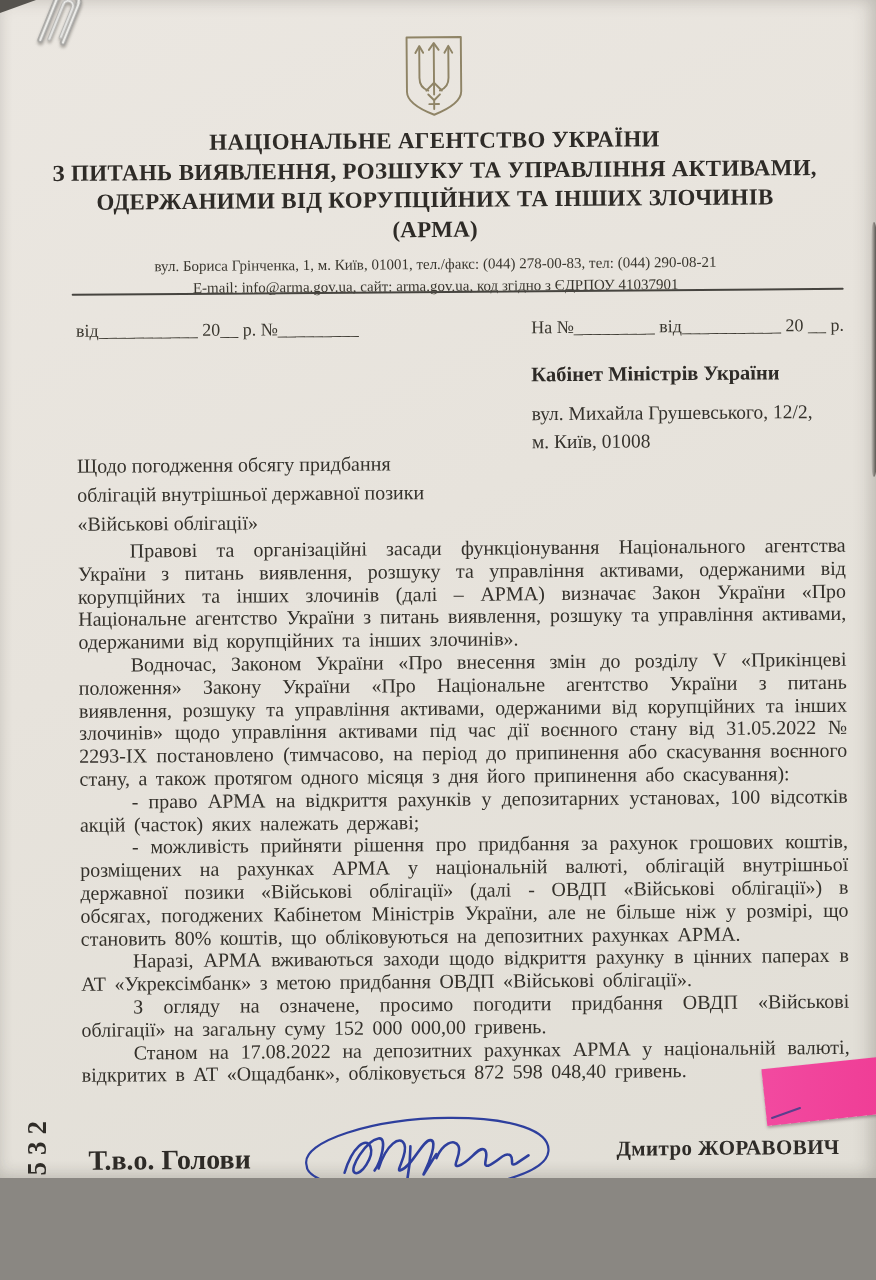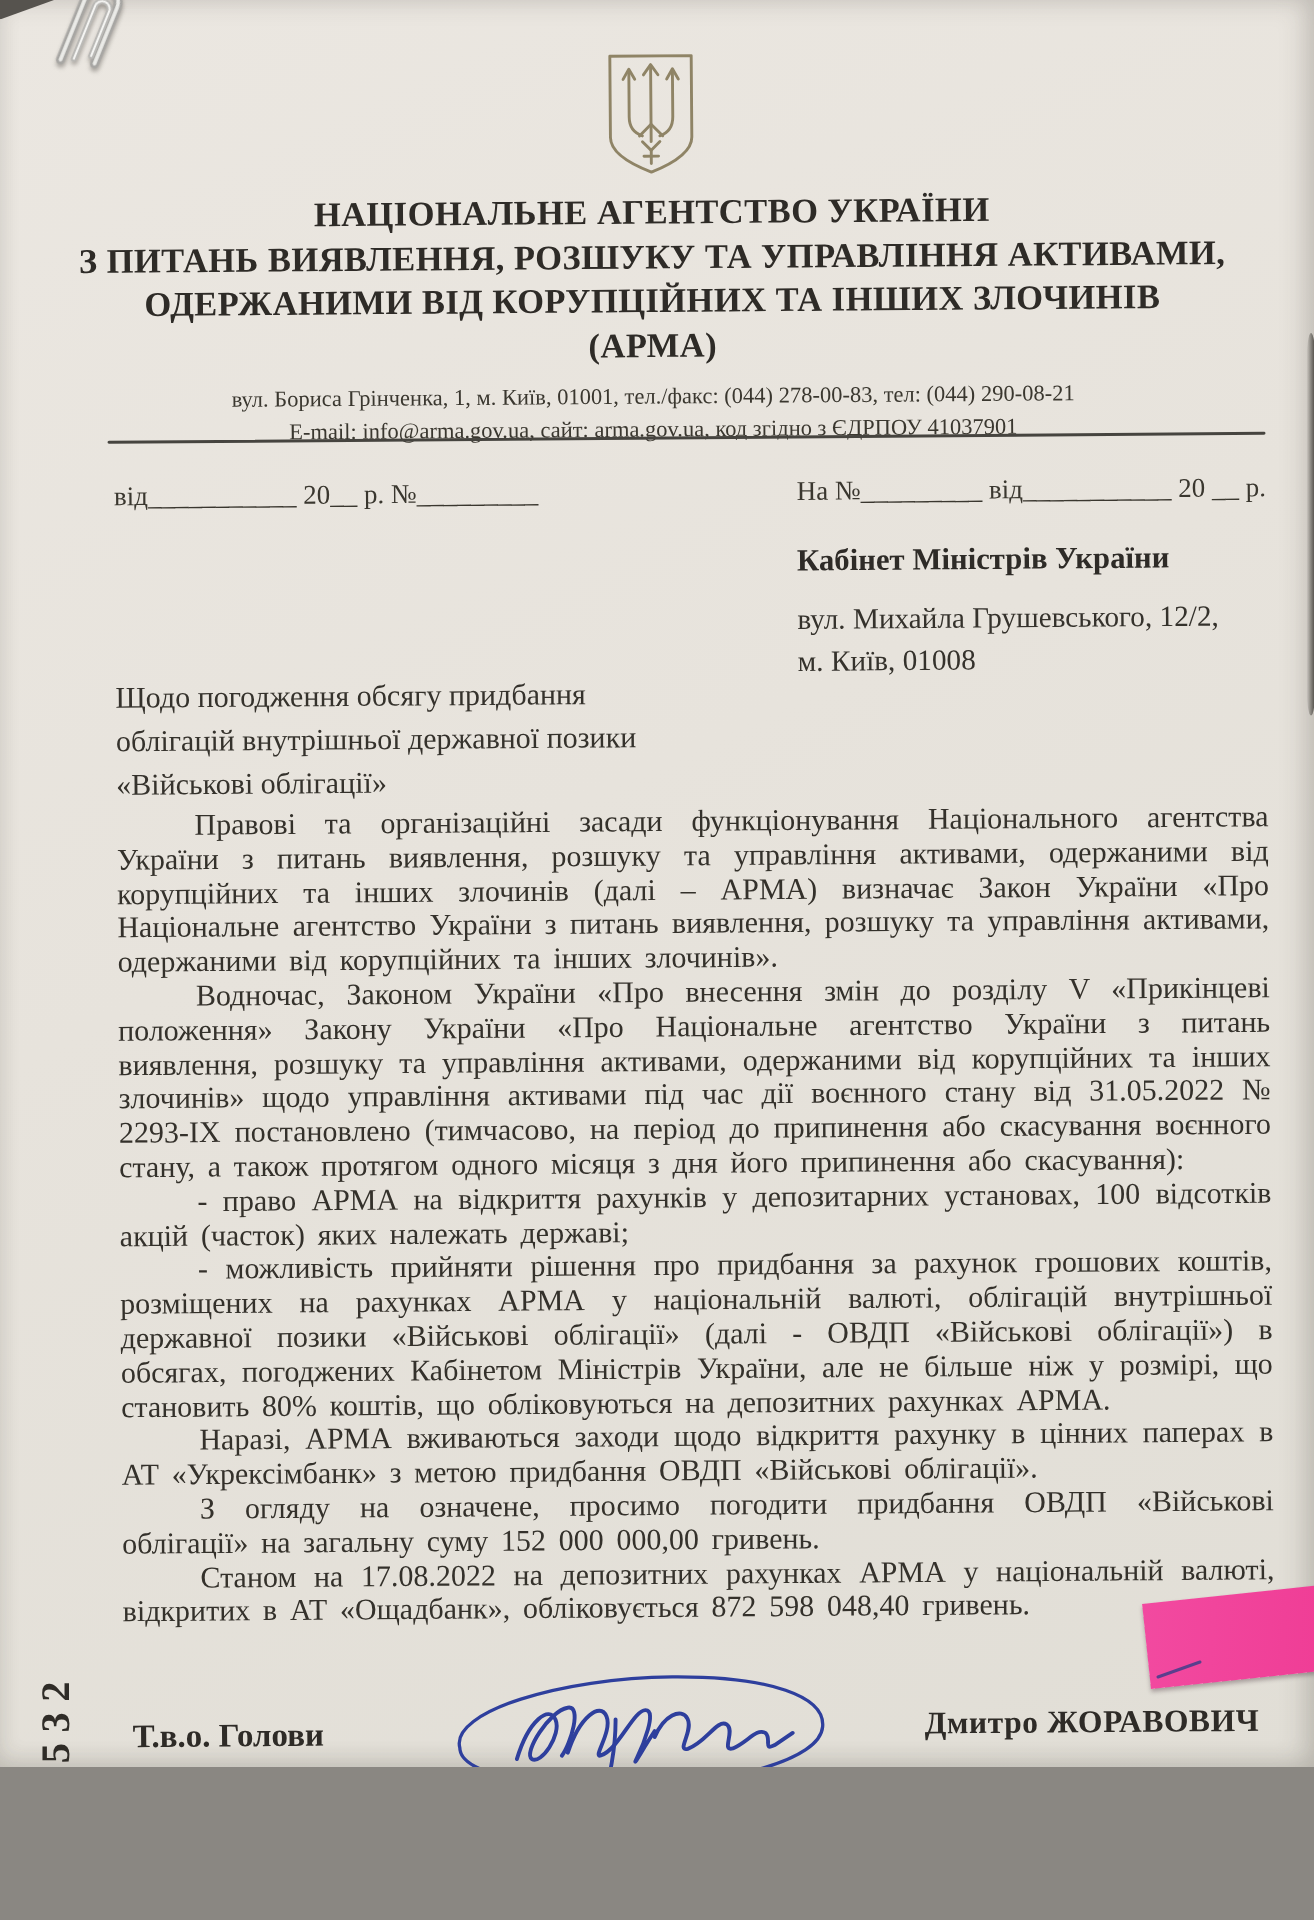--- a/index.html
+++ b/index.html
@@ -40,21 +40,21 @@
 
   .body-text{position:absolute; top:537px; left:78px; width:768px;
     font-size:20px; line-height:22.8px; text-align:justify; word-spacing:3.5px; color:#34312b;}
   .body-text p{margin:0; text-indent:52px;}
 
   .sticky{position:absolute; top:1062px; left:764px; width:136px; height:57px;
     background:linear-gradient(100deg,#f24aa0,#ef3b94); transform:rotate(-6deg);
     box-shadow:0 2px 3px rgba(60,40,50,.35);}
   .pen-mark{position:absolute; top:1106px; left:770px; width:34px; height:14px;}
 
-  .signer-title{position:absolute; top:1142px; left:84px; font-weight:bold; font-size:22px; color:#2e2b27;}
+  .signer-title{position:absolute; top:1142px; left:84px; font-weight:bold; font-size:28px; color:#2e2b27;}
   .signer-name{position:absolute; top:1138px; left:612px; font-weight:bold; font-size:21px; letter-spacing:.4px; color:#2e2b27; white-space:nowrap;}
   .signature{position:absolute; top:1106px; left:278px;}
 
   .vertical-number{position:absolute; left:22px; top:1237px;
     transform:rotate(-90deg); transform-origin:0 0;
     font-size:27px; font-weight:bold; letter-spacing:7px; color:#2f2c27; white-space:nowrap;}
 
   .footer-note{position:absolute; top:1215px; left:86px; font-size:12.5px; color:#3a372f; letter-spacing:.2px;}
 </style>
 </head>

